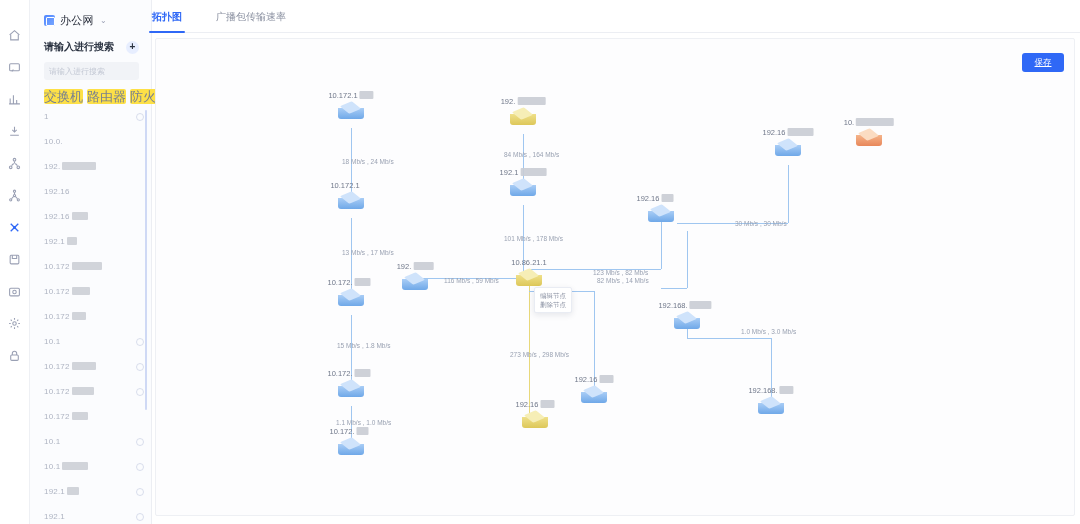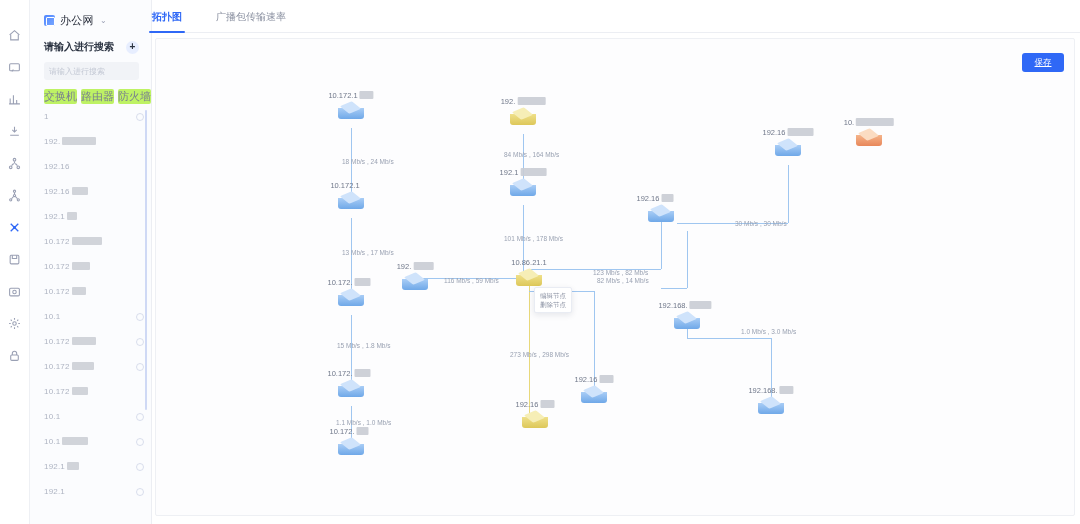--- a/index.html
+++ b/index.html
@@ -63,22 +63,22 @@
   }
   .search-wrap input {
     border: none; background: transparent; outline: none;
     font-size: 8px; color: #aab0be; flex: 1; font-family: inherit;
   }
   .search-wrap input::placeholder { color: #c3c8d4; }
   .search-ico { color: #b4bac6; width: 9px; height: 9px; flex:none; }
 
   .tags { display: flex; gap: 4px; margin: 9px 12px 0 14px; }
   .tag {
-    flex: 1; height: 15px; border-radius: 2px; background: #bef264;
-    font-size: 11px; color: #79808f; display: flex;
+    flex: 1; height: 15px; border-radius: 2px; background: #fde047;
+    font-size: 13px; color: #79808f; display: flex;
     align-items: center; justify-content: center; cursor: pointer;
     white-space: nowrap;
   }
 
   .dev-list {
     position: absolute; left: 0; top: 104px; width: 122px; height: 420px;
     overflow: hidden; padding-left: 14px; padding-right: 8px;
   }
   .dev-row {
     height: 25px; display: flex; align-items: center; justify-content: space-between;
@@ -289,20 +289,23 @@
     <div class="tags">
       <div class="tag">交换机</div>
       <div class="tag">路由器</div>
       <div class="tag">防火墙</div>
     </div>
 
     <div class="dev-list" id="devList">
         <div class="dev-row">
           <span class="dev-ip">1</span>
           <span class="dev-dot"></span>
+        </div>
+        <div class="dev-row">
+          <span class="dev-ip">10.0.</span>
         </div>
         <div class="dev-row">
           <span class="dev-ip">192.<span class="blk" style="width: 34px;"></span></span>
         </div>
         <div class="dev-row">
           <span class="dev-ip">192.16</span>
         </div>
         <div class="dev-row">
           <span class="dev-ip">192.16<span class="blk" style="width: 16px;"></span></span>
         </div>

